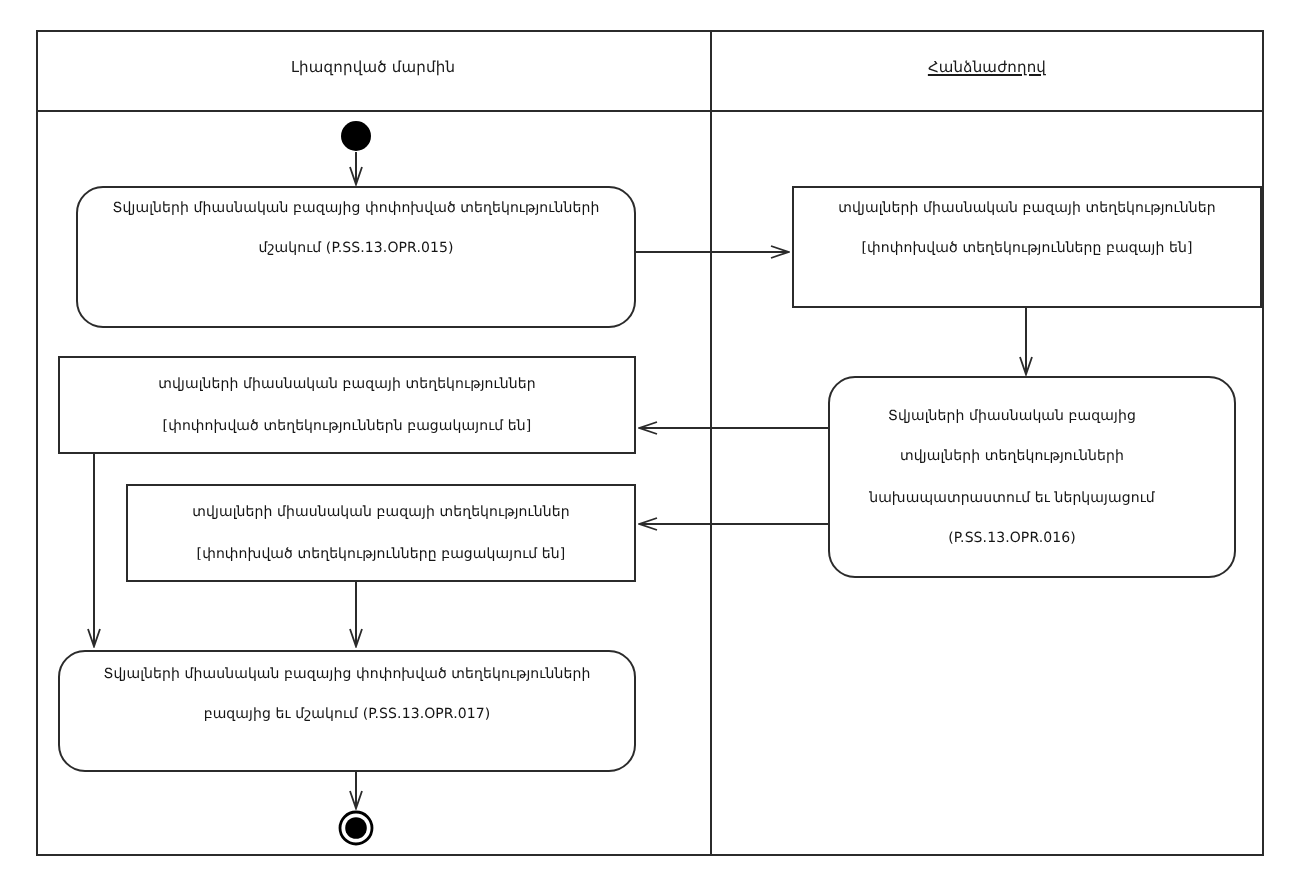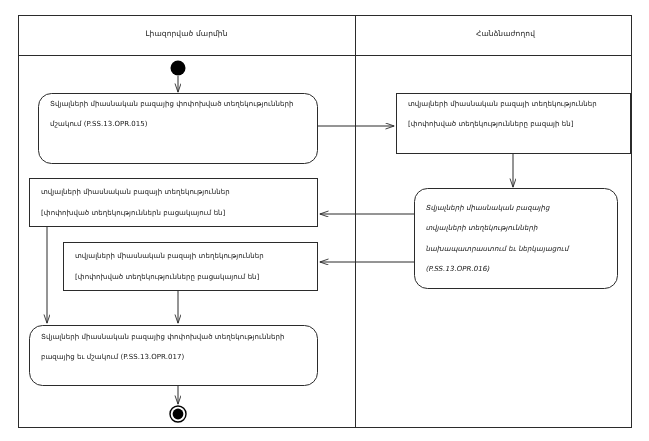--- a/index.html
+++ b/index.html
@@ -27,21 +27,21 @@
     position: absolute;
     text-align: center;
     font-size: 7.5px;
     color: #1a1a1a;
     line-height: 1.25;
     letter-spacing: 0.1px;
     white-space: nowrap;
   }
   .node-label {
     position: absolute;
-    text-align: left;
+    text-align: center;
     font-size: 7px;
     color: #151515;
     line-height: 1.45;
     letter-spacing: 0.05px;
     display: flex;
     align-items: center;
     justify-content: center;
     pointer-events: none;
   }
   .node-label span {
@@ -98,37 +98,37 @@
 
     <path d="M47,226.5 L47,323" fill="none" stroke="#2b2b2b" stroke-width="1" marker-end="url(#arrowOpen)"></path>
 
     <path d="M178,290.5 L178,323" fill="none" stroke="#2b2b2b" stroke-width="1" marker-end="url(#arrowOpen)"></path>
 
     <path d="M178,385.5 L178,404" fill="none" stroke="#2b2b2b" stroke-width="1" marker-end="url(#arrowOpen)"></path>
   </svg>
 
   <div class="lane-title" style="left:18px; top:29px; width:337px;">Լիազորված մարմին</div>
 
-  <div class="lane-title" style="left:368px; top:29px; width:275px;">Հանձնաժողով</div>
+  <div class="lane-title" style="left:356px; top:29px; width:275px;text-decoration:underline;">Հանձնաժողով</div>
 
   <div class="node-label" style="left:38px; top:95px; width:280px; height:38px;">
     <span>
       <span>Տվյալների միասնական բազայից փոփոխված տեղեկությունների</span><br>
       <span>մշակում (P.SS.13.OPR.015)</span>
     </span>
   </div>
 
   <div class="node-label" style="left:396px; top:95px; width:235px; height:38px;">
     <span>
       <span>տվյալների միասնական բազայի տեղեկություններ</span><br>
       <span>[փոփոխված տեղեկությունները բազայի են]</span>
     </span>
   </div>
 
-  <div class="node-label" style="left:414px; top:189px; width:184px; height:99px;font-style:italic;">
+  <div class="node-label" style="left:414px; top:189px; width:184px; height:99px;">
     <span>
       <span>Տվյալների միասնական բազայից</span><br>
       <span>տվյալների տեղեկությունների</span><br>
       <span>նախապատրաստում եւ ներկայացում</span><br>
       <span>(P.SS.13.OPR.016)</span>
     </span>
   </div>
 
   <div class="node-label" style="left:29px; top:179px; width:289px; height:47px;">
     <span>

